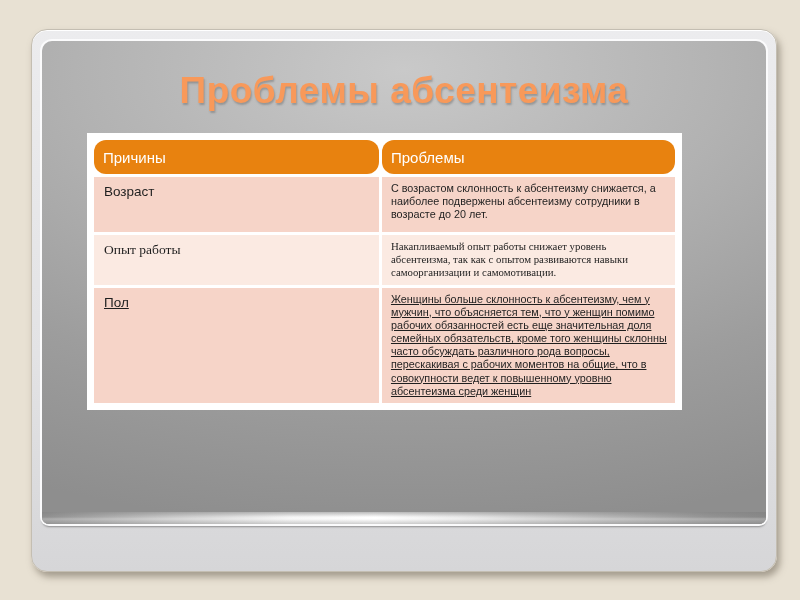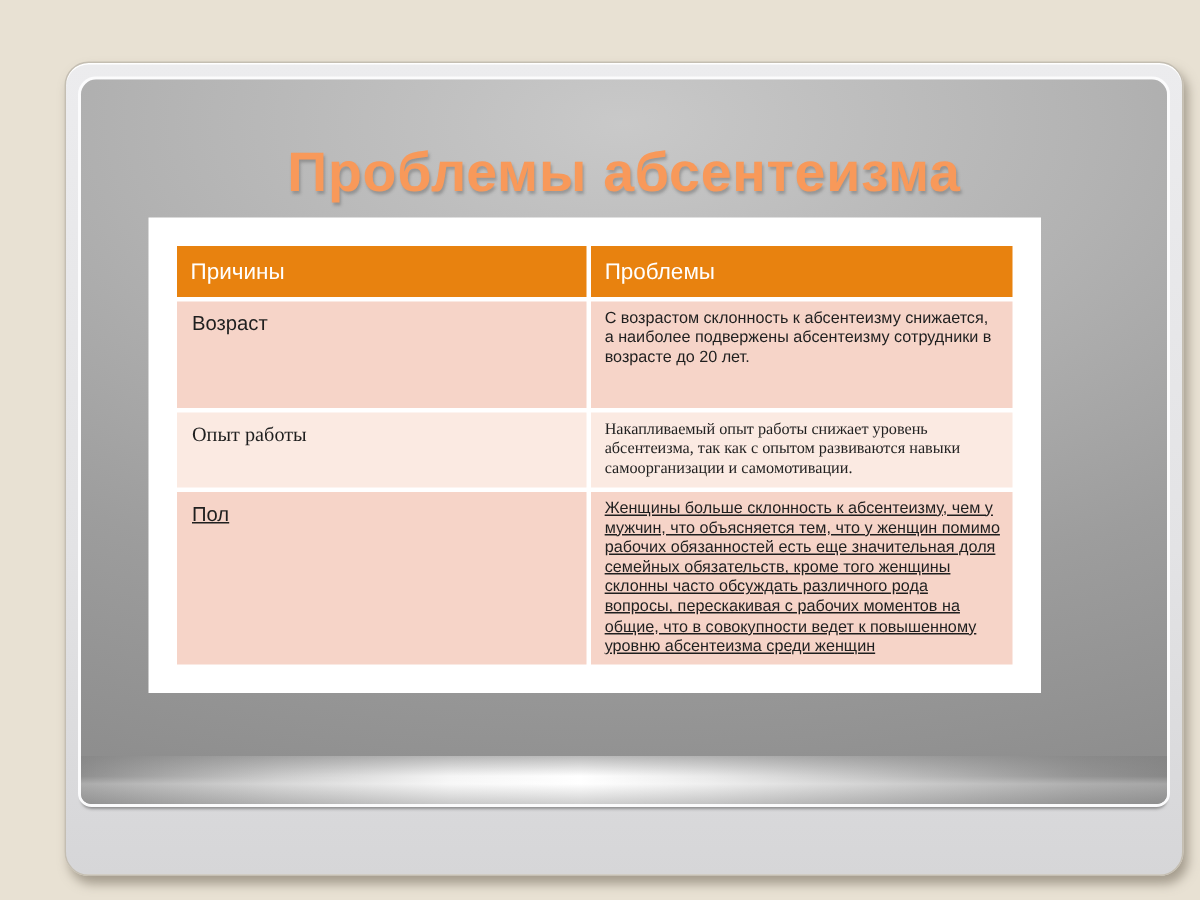--- a/index.html
+++ b/index.html
@@ -1,15 +1,15 @@
 <!DOCTYPE html>
 <html><head>
 <meta charset="utf-8">
 <style>
-  * { margin: 0; padding: 16px; box-sizing: border-box; }
+  * { margin: 0; padding: 4px; box-sizing: border-box; }
   html, body { width: 800px; height: 600px; }
   body {
     background: #e8e1d3;
     font-family: "Liberation Sans", "DejaVu Sans", sans-serif;
     position: relative;
     overflow: hidden;
   }
   .slide {
     position: absolute;
     left: 27px; top: 25px;
@@ -58,34 +58,35 @@
   }
   .ctable th {
     background: #e8820f;
     color: #ffffff;
     font-weight: normal;
     font-size: 15px;
     text-align: left;
     vertical-align: middle;
     padding: 4px 9px;
     height: 34px;
+    border-radius: 12px;
   }
   .ctable td { vertical-align: top; color: #1f1f1f; }
   .ctable td.cause {
     font-size: 13.5px;
     padding: 7px 10px;
   }
   .ctable td.problem {
     font-size: 10.8px;
     line-height: 1.22;
     padding: 5px 8px 5px 9px;
   }
   .ctable tr.odd td  { background: #f6d4c8; }
   .ctable tr.even td { background: #fbeae2; }
-  .r1 td { height: 71px; }
+  .r1 td { height: 55px; }
   .r2 td { height: 43px; font-family: Liberation Serif, serif; }
   .r3 td { height: 51px; }
   .r4 td { height: 66px; }
   .r5 td { height: 105px; text-decoration: underline; }
   .col-cause  { width: 49.3%; }
   .col-problem{ width: 50.7%; }
 </style>
 </head>
 <body>
 

